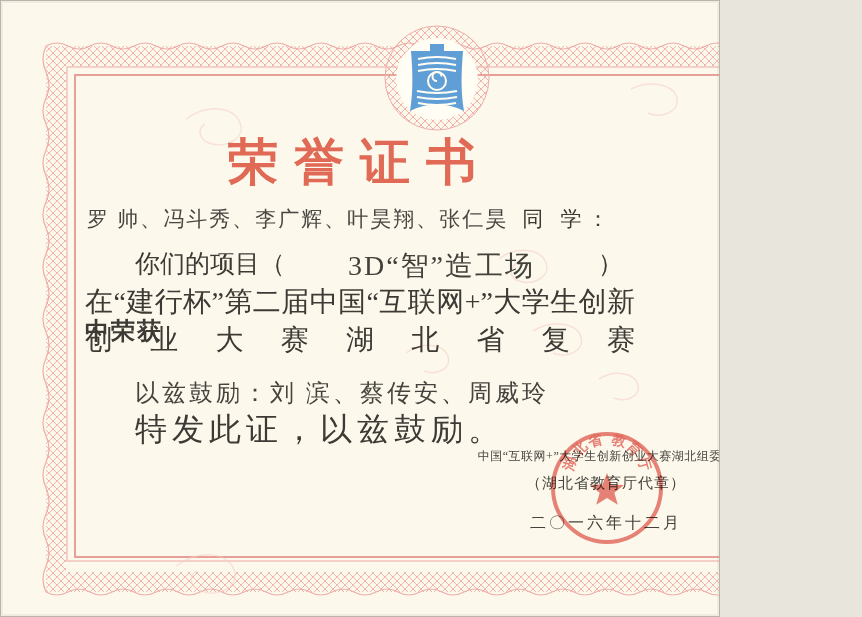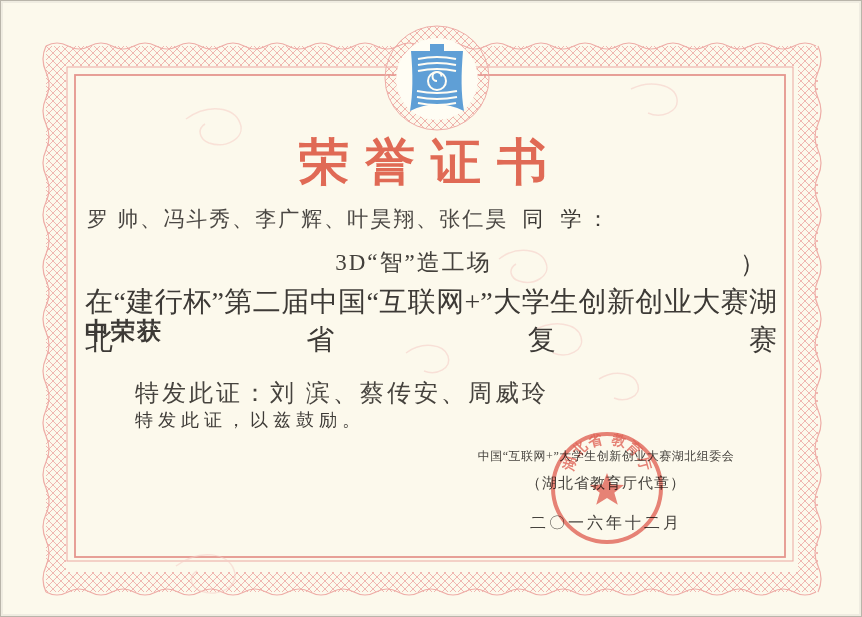--- a/index.html
+++ b/index.html
@@ -1,44 +1,44 @@
 <!DOCTYPE html>
 <html><head>
 <meta charset="utf-8">
 <style>
   html,body{margin:0;padding:0;background:#e8e5dc;}
   .page{
     position:relative;
-    width:862px;height:617px;
+    width:720px;height:617px;
     background:#fcf9ec;
     overflow:hidden;
     font-family:"Liberation Serif","DejaVu Serif",serif;
     box-sizing:border-box;
     border:1px solid #b9b5aa;
     box-shadow:inset 0 0 0 2px #efece1;
   }
   svg{display:block;}
   .border-svg{position:absolute;left:0;top:0;z-index:1;}
   .emblem-wrap{position:absolute;left:394px;top:36px;width:84px;height:84px;z-index:3;}
   .txt{position:absolute;z-index:4;color:#3d3a36;white-space:nowrap;}
   .title{
     left:0;right:0;top:128px;text-align:center;
     font-size:50px;font-weight:bold;letter-spacing:16px;
     color:#e06a55;white-space:nowrap;
   }
   .names-line{left:86px;top:204px;font-size:21px;letter-spacing:2px;color:#4a4743;}
   .names-line .suffix{margin-left:14px;letter-spacing:6px;color:#3d3a36;}
   .project-line{left:86px;right:96px;top:246px;font-size:25px;display:flex;}
   .project-prefix{margin-left:48px;}
-  .project-name{flex:1;text-align:center;font-size:23px;color:#44413c;letter-spacing:2px;}
+  .project-name{flex:1;text-align:center;font-size:28px;color:#44413c;letter-spacing:2px;}
   .body-just{left:84px;right:84px;top:282px;font-size:28px;text-align:justify;text-align-last:justify;white-space:normal;}
   .body-line2{left:84px;top:314px;font-size:24px;letter-spacing:2px;font-weight:bold;}
   .award-line{left:0;right:0;top:330px;text-align:center;font-size:31px;font-weight:bold;letter-spacing:8px;color:#e25b48;}
   .advisor-line{left:134px;top:376px;font-size:24px;letter-spacing:3px;color:#46433e;}
-  .closing-line{left:134px;top:407px;font-size:18px;letter-spacing:5px;}
+  .closing-line{left:134px;top:407px;font-size:32px;letter-spacing:5px;}
   .sign-block{position:absolute;left:438px;top:447px;width:334px;z-index:4;text-align:center;color:#45423d;}
   .sign-issuer{font-size:12px;letter-spacing:0.5px;white-space:nowrap;}
   .sign-note{font-size:15px;margin-top:9px;letter-spacing:1px;}
   .sign-date{font-size:16px;margin-top:20px;letter-spacing:3px;}
   .stamp{position:absolute;left:547px;top:428px;width:118px;height:118px;z-index:5;mix-blend-mode:multiply;opacity:.85;}
 </style>
 </head>
 <body>
 
 <div class="page">
@@ -92,30 +92,31 @@
     </svg>
   </div>
 
   <div class="txt title">荣誉证书</div>
 
   <div class="txt names-line">
     <span>罗 帅、冯斗秀、李广辉、叶昊翔、张仁昊</span><span class="suffix">同 学：</span>
   </div>
 
   <div class="txt project-line">
+    <span class="project-prefix">你们的项目（</span>
     <span class="project-name">3D“智”造工场</span>
     <span>）</span>
   </div>
 
   <div class="txt body-just">在“建行杯”第二届中国“互联网+”大学生创新创业大赛湖北省复赛</div>
   <div class="txt body-line2">中荣获</div>
 
 
   <div class="txt advisor-line">
-    <span>特发此证：</span><span>刘 滨、蔡传安、周威玲</span>
+    <span>以兹鼓励：</span><span>刘 滨、蔡传安、周威玲</span>
   </div>
 
   <div class="txt closing-line">特发此证，以兹鼓励。</div>
 
   <div class="sign-block">
     <div class="sign-issuer">中国“互联网+”大学生创新创业大赛湖北组委会</div>
     <div class="sign-note">（湖北省教育厅代章）</div>
     <div class="sign-date">二〇一六年十二月</div>
   </div>
 

